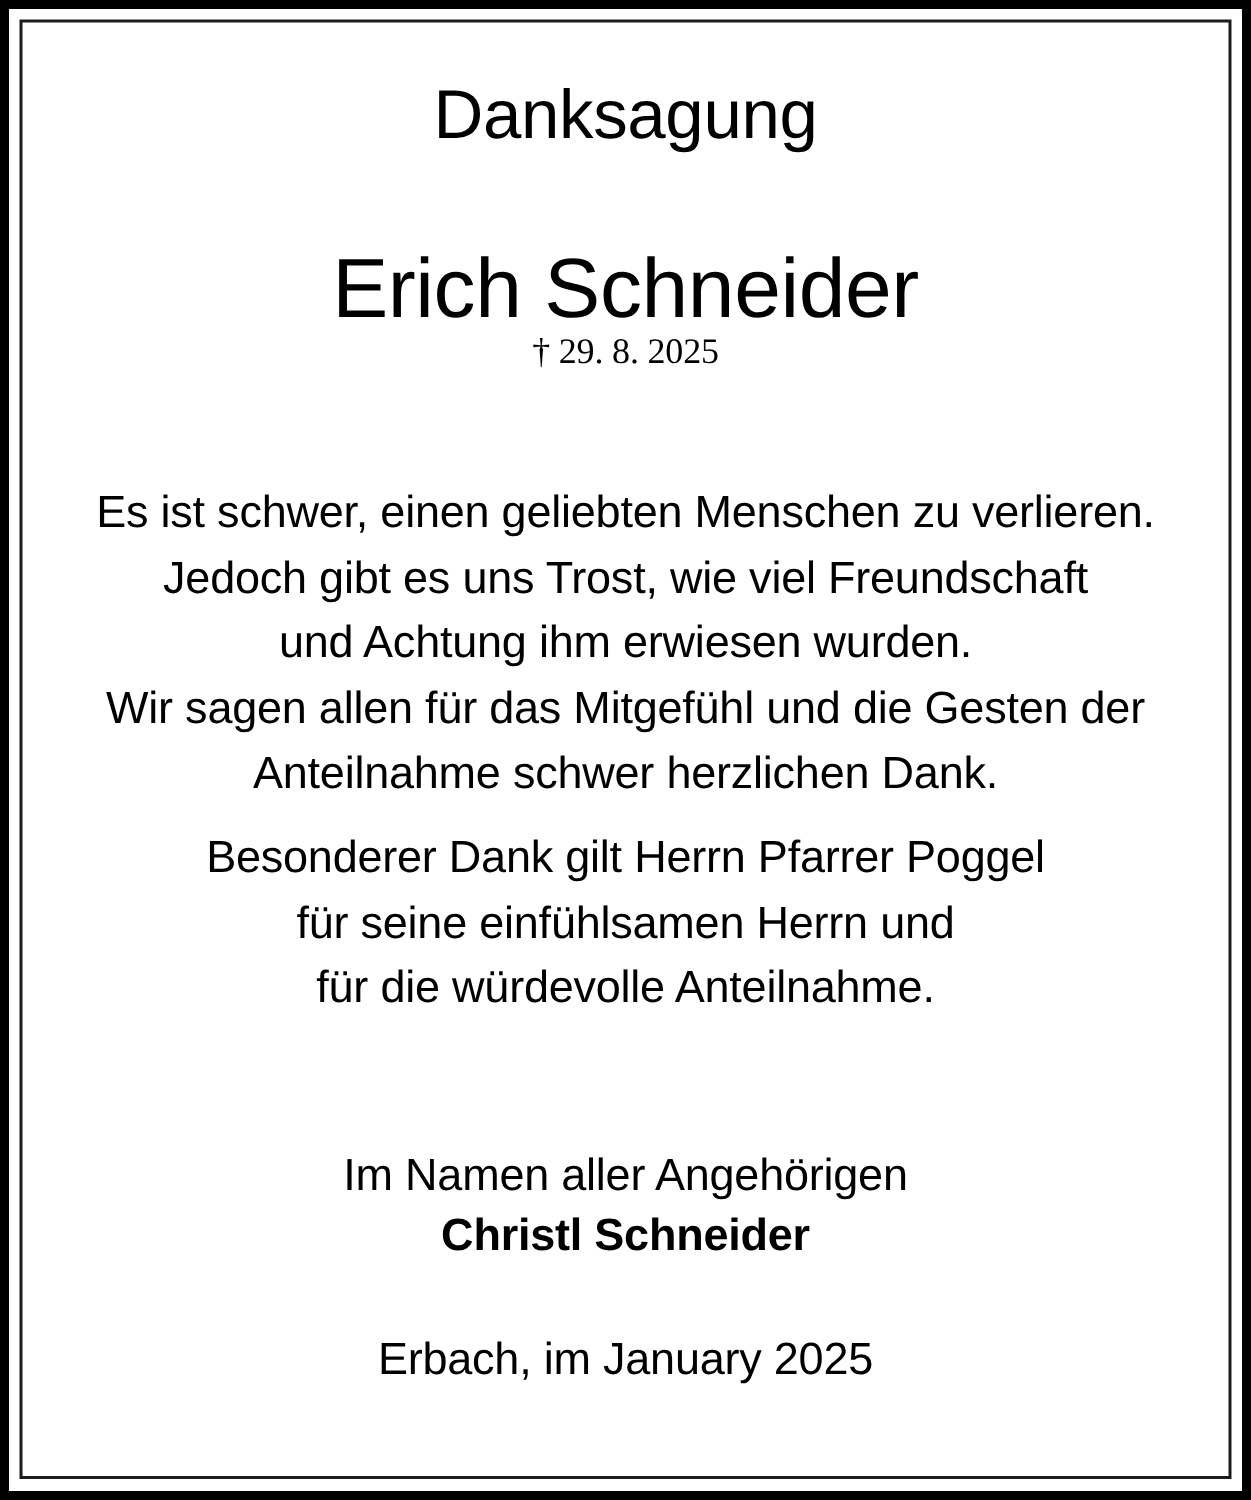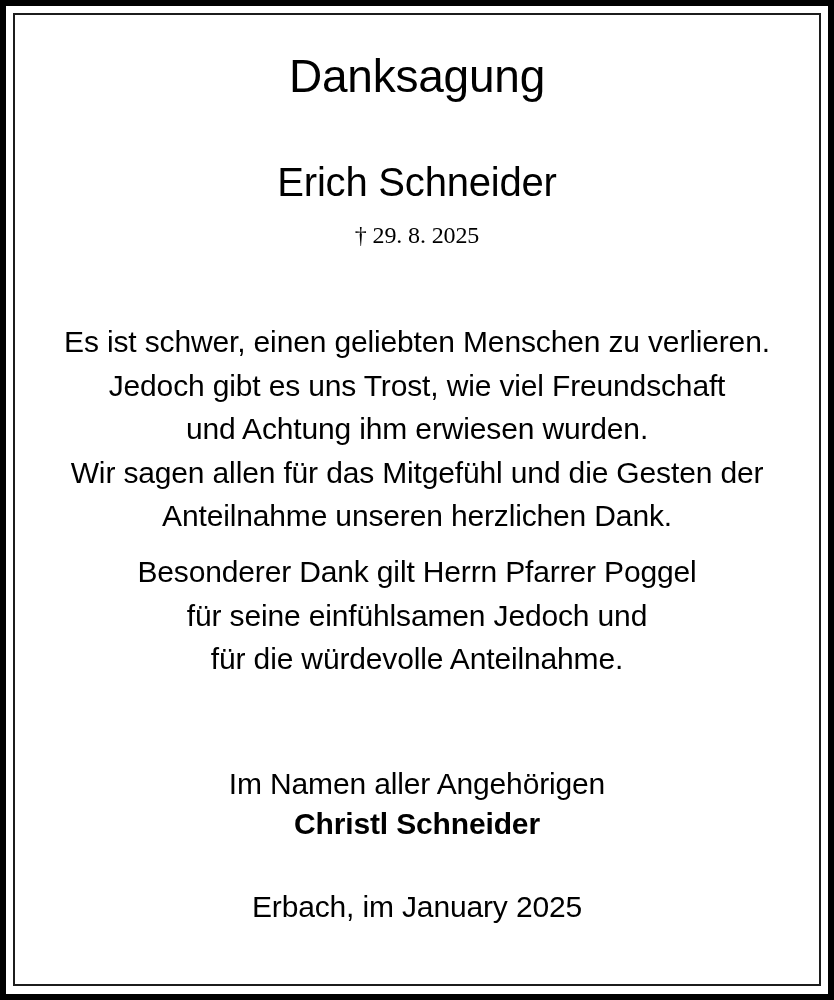--- a/index.html
+++ b/index.html
@@ -40,21 +40,21 @@
     white-space: nowrap;
     line-height: 1.2;
     letter-spacing: -0.005em;
   }
   .title {
     top: 49px;
     font-size: 46px;
   }
   .name {
     top: 158px;
-    font-size: 40px;
+    font-size: 56px;
   }
   .death-date {
     top: 221px;
     font-size: 24px;
     font-family: Liberation Serif, serif;
   }
   .para {
     position: absolute;
     left: 0;
     right: 0;
@@ -90,26 +90,26 @@
 
   <div class="tline name">Erich Schneider</div>
 
   <div class="tline death-date">† 29. 8. 2025</div>
 
   <div class="para para-1">
     <div>Es ist schwer, einen geliebten Menschen zu verlieren.</div>
     <div>Jedoch gibt es uns Trost, wie viel Freundschaft</div>
     <div>und Achtung ihm erwiesen wurden.</div>
     <div>Wir sagen allen für das Mitgefühl und die Gesten der</div>
-    <div>Anteilnahme unseren herzlichen Dank.</div>
+    <div>Anteilnahme schwer herzlichen Dank.</div>
   </div>
 
   <div class="para para-2">
     <div>Besonderer Dank gilt Herrn Pfarrer Poggel</div>
-    <div>für seine einfühlsamen Jedoch und</div>
+    <div>für seine einfühlsamen Herrn und</div>
     <div>für die würdevolle Anteilnahme.</div>
   </div>
 
   <div class="tline closing-intro">Im Namen aller Angehörigen</div>
 
   <div class="tline signature">Christl Schneider</div>
 
   <div class="tline place-date">Erbach, im January 2025</div>
 </div>
 

